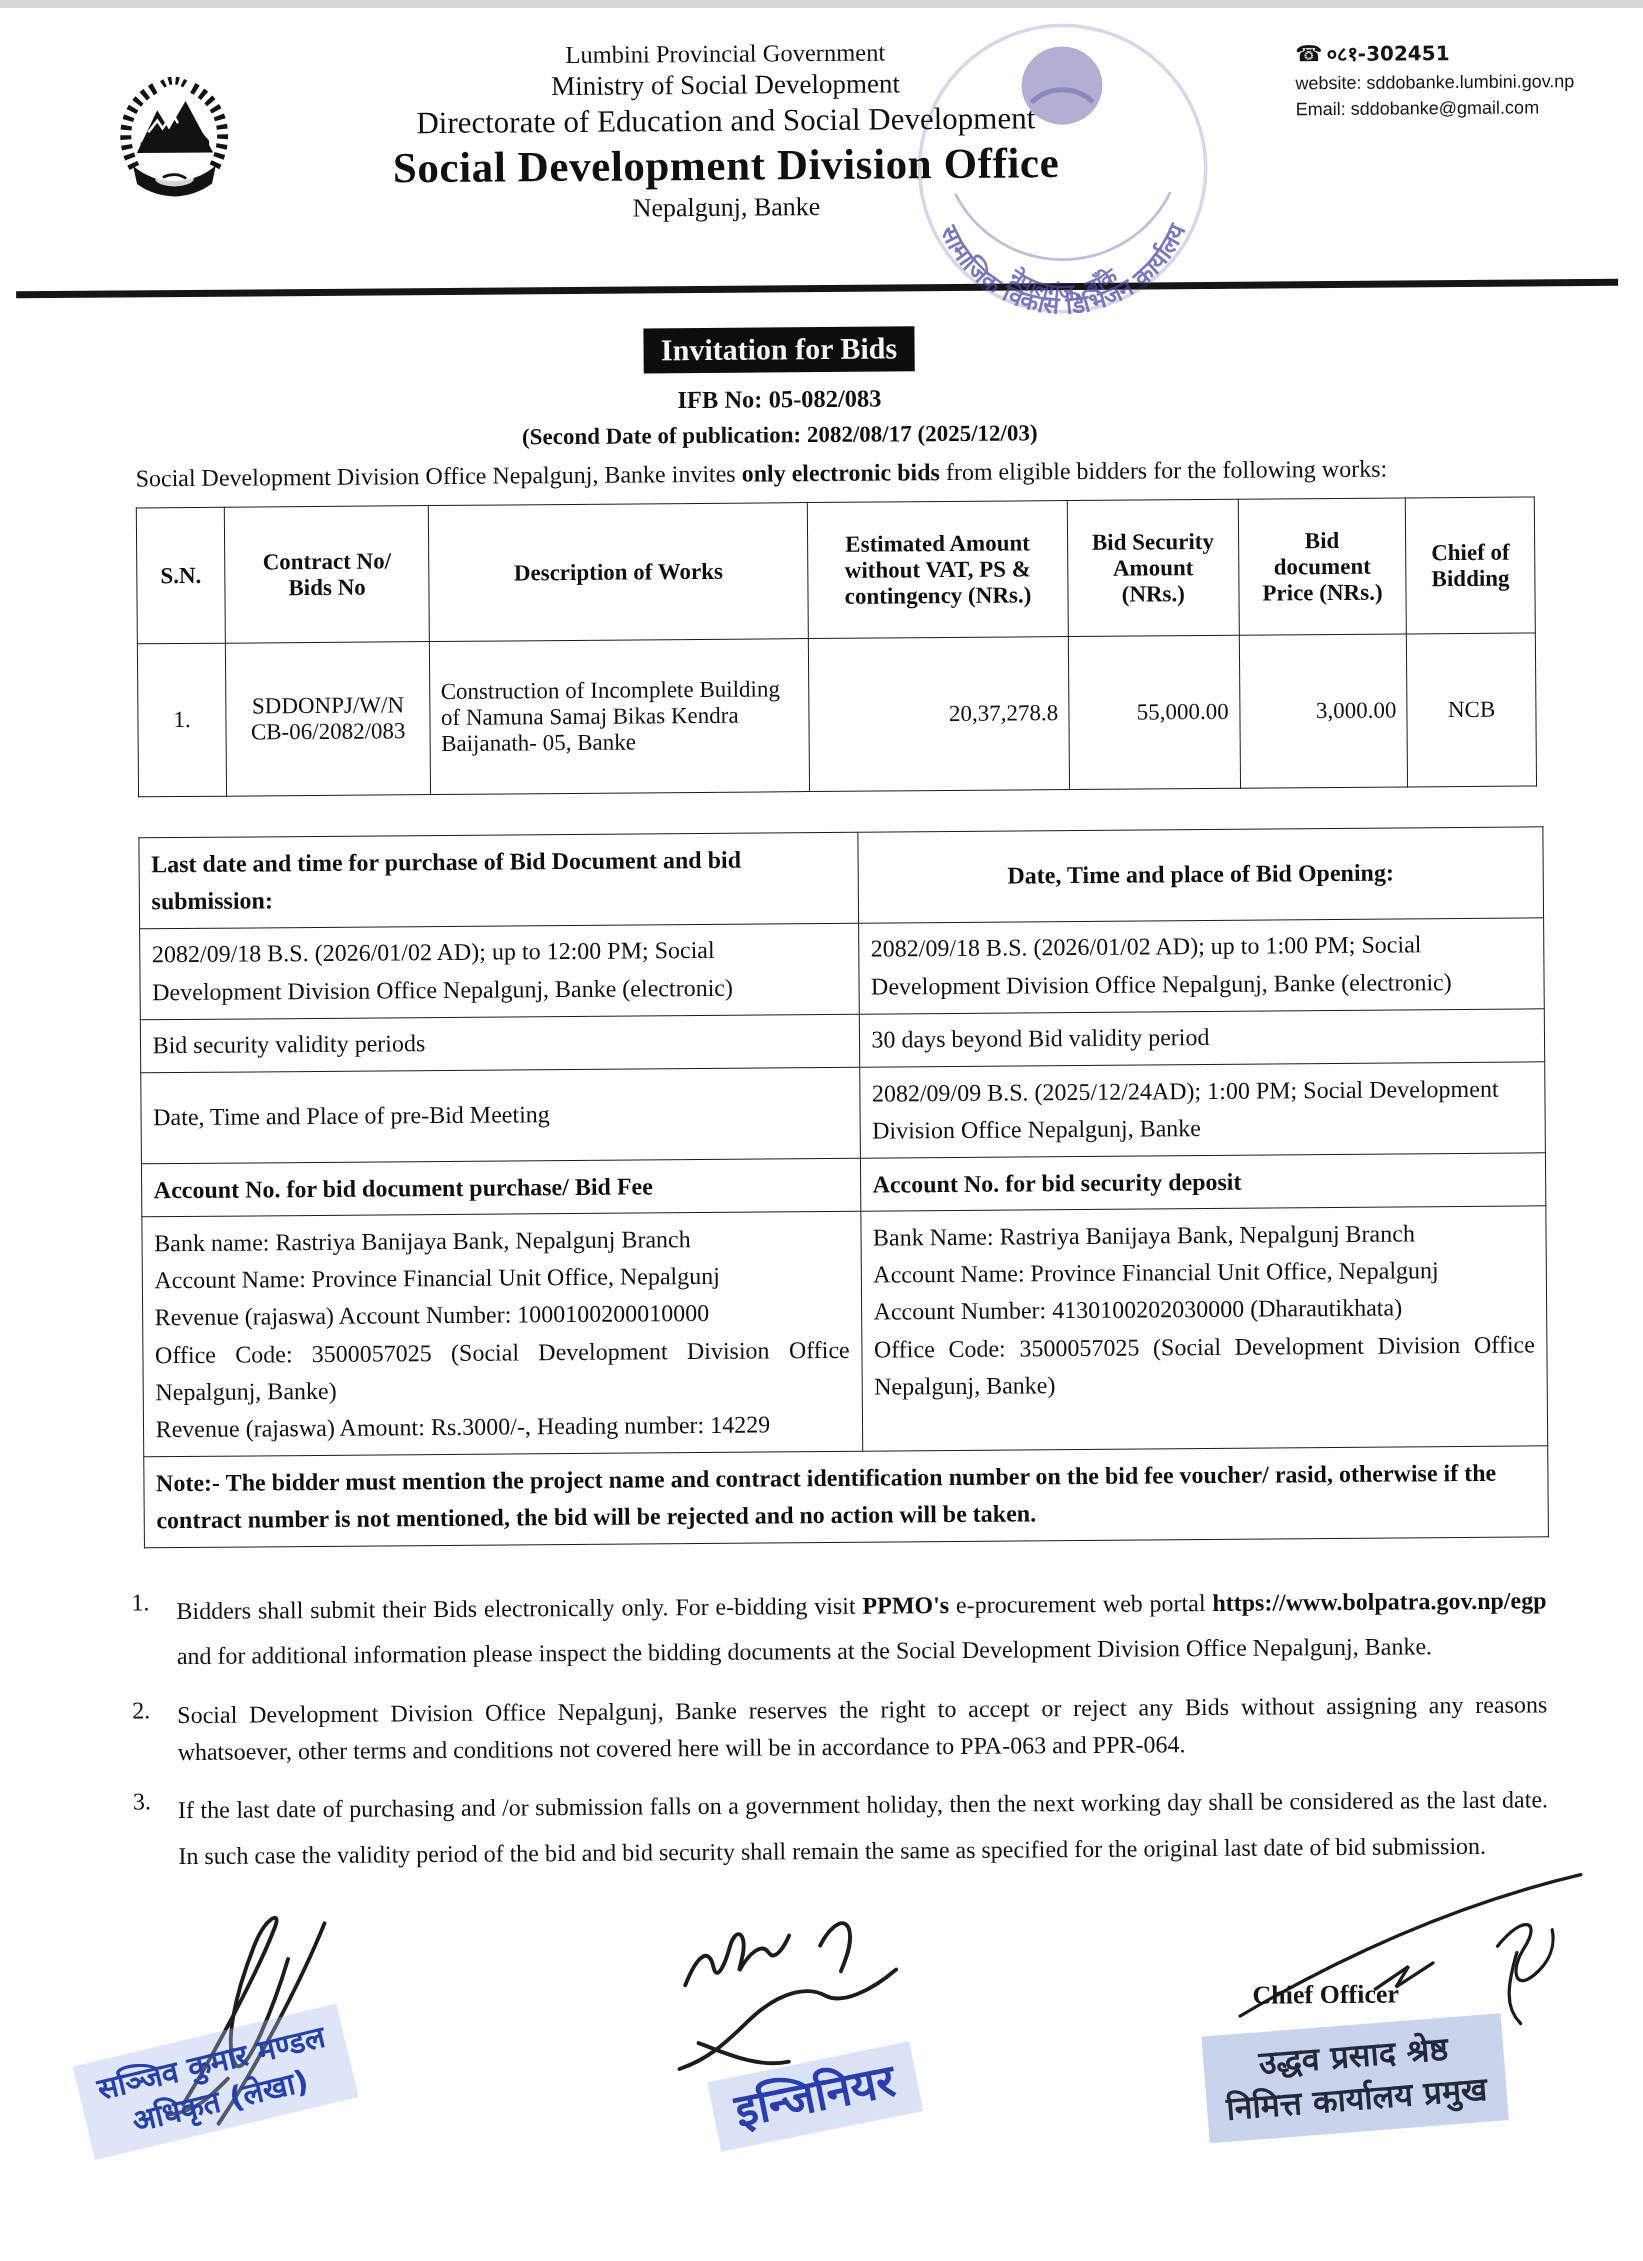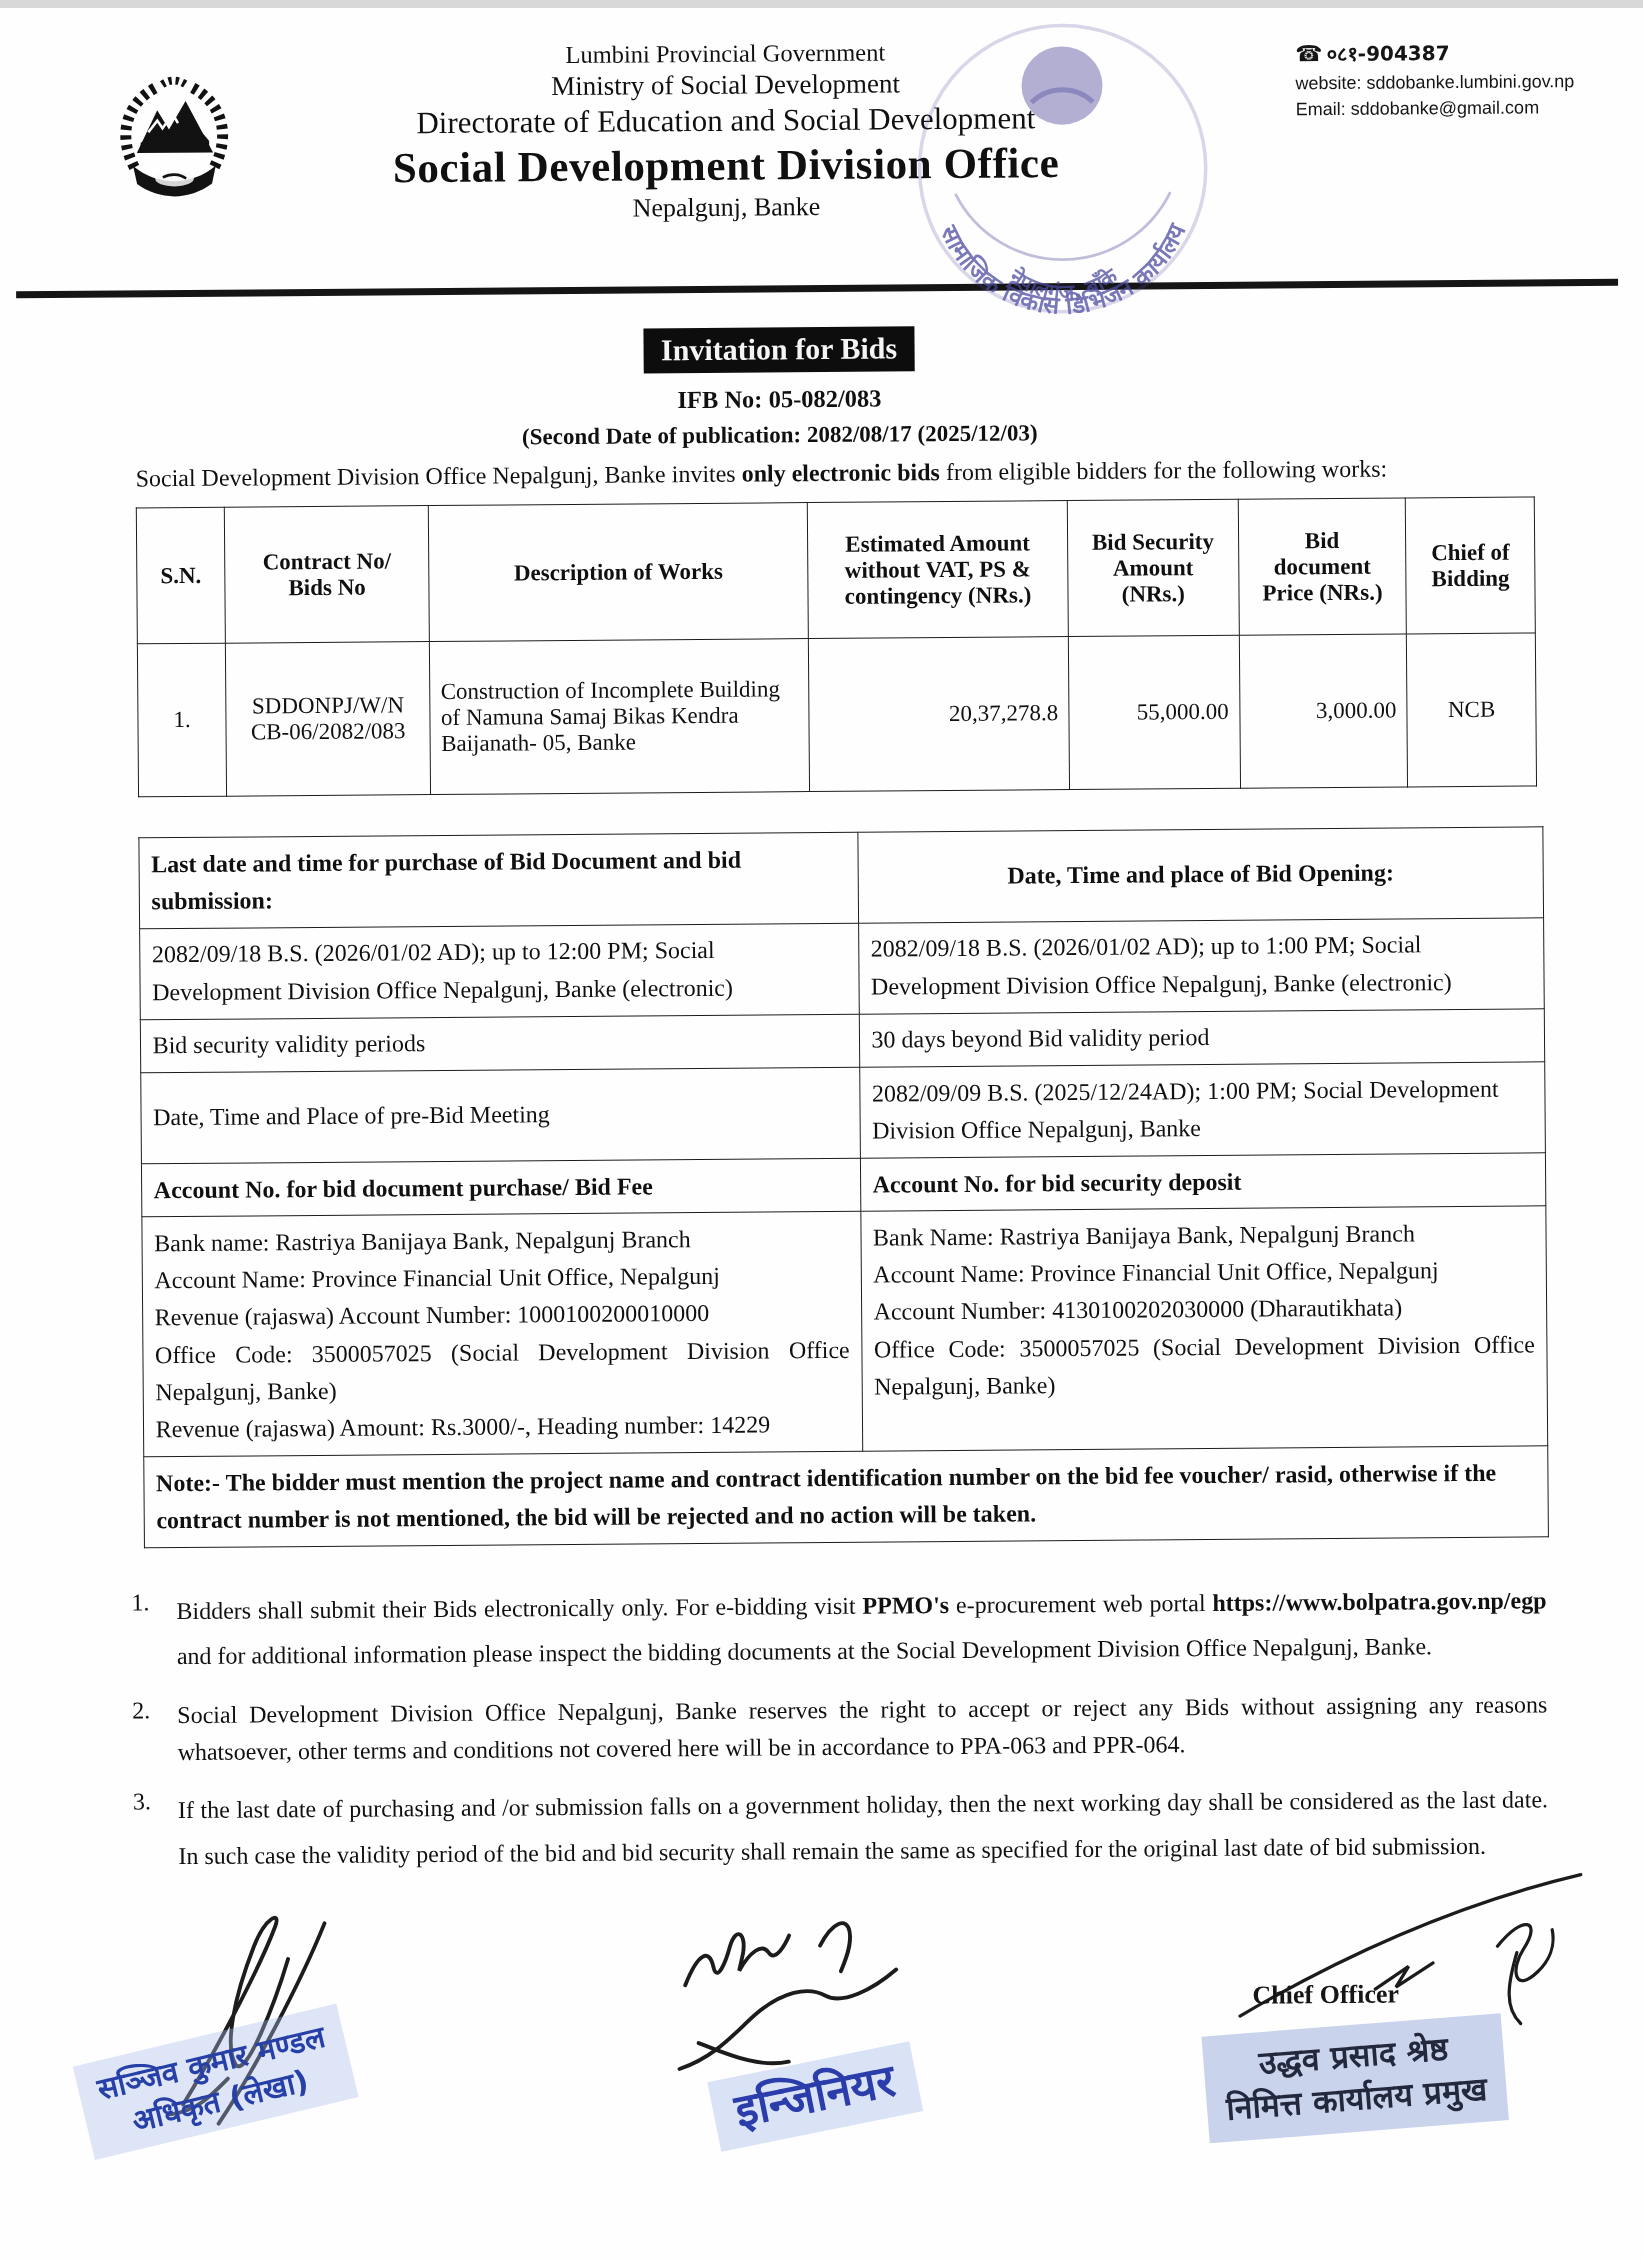--- a/index.html
+++ b/index.html
@@ -124,21 +124,21 @@
 
   <div class="letterhead">
     <div class="lh1">Lumbini Provincial Government</div>
     <div class="lh2">Ministry of Social Development</div>
     <div class="lh3">Directorate of Education and Social Development</div>
     <div class="lh4">Social Development Division Office</div>
     <div class="lh5">Nepalgunj, Banke</div>
   </div>
 
   <div class="contact">
-    <div class="phone"><span class="phone-glyph">☎</span><span>०८१-904387</span></div>
+    <div class="phone"><span class="phone-glyph">☎</span><span>०८१-302451</span></div>
     <div>website: sddobanke.lumbini.gov.np</div>
     <div>Email: sddobanke@gmail.com</div>
   </div>
 
   <svg class="round-stamp" width="335" height="322" viewBox="0 0 480 460">
     <defs>
       <path id="arcA" d="M 58 282 A 188 188 0 0 0 422 282"></path>
       <path id="arcB" d="M 140 352 A 125 125 0 0 0 340 352"></path>
     </defs>
     <circle cx="240" cy="215" r="205" fill="none" stroke="#55509f" stroke-width="5" opacity=".28"></circle>

